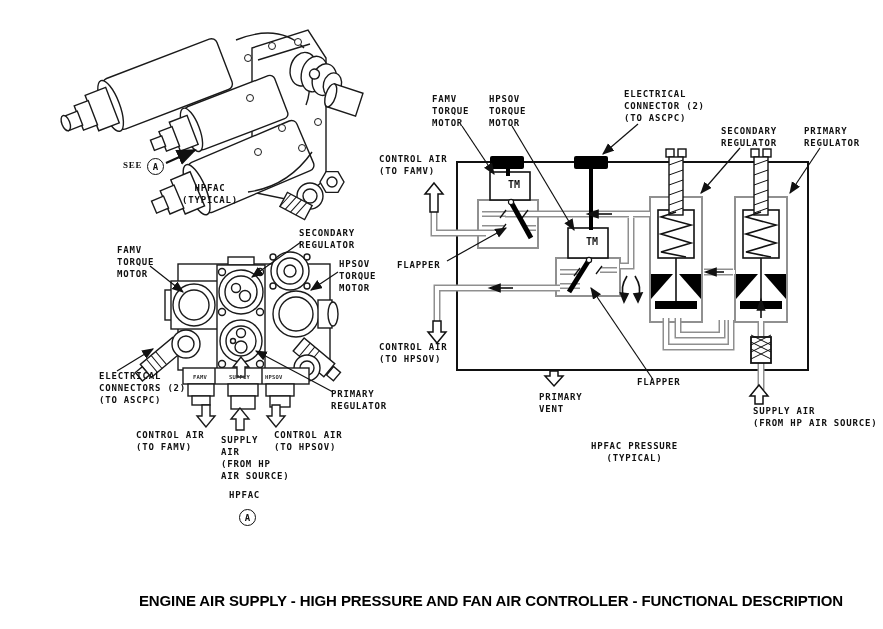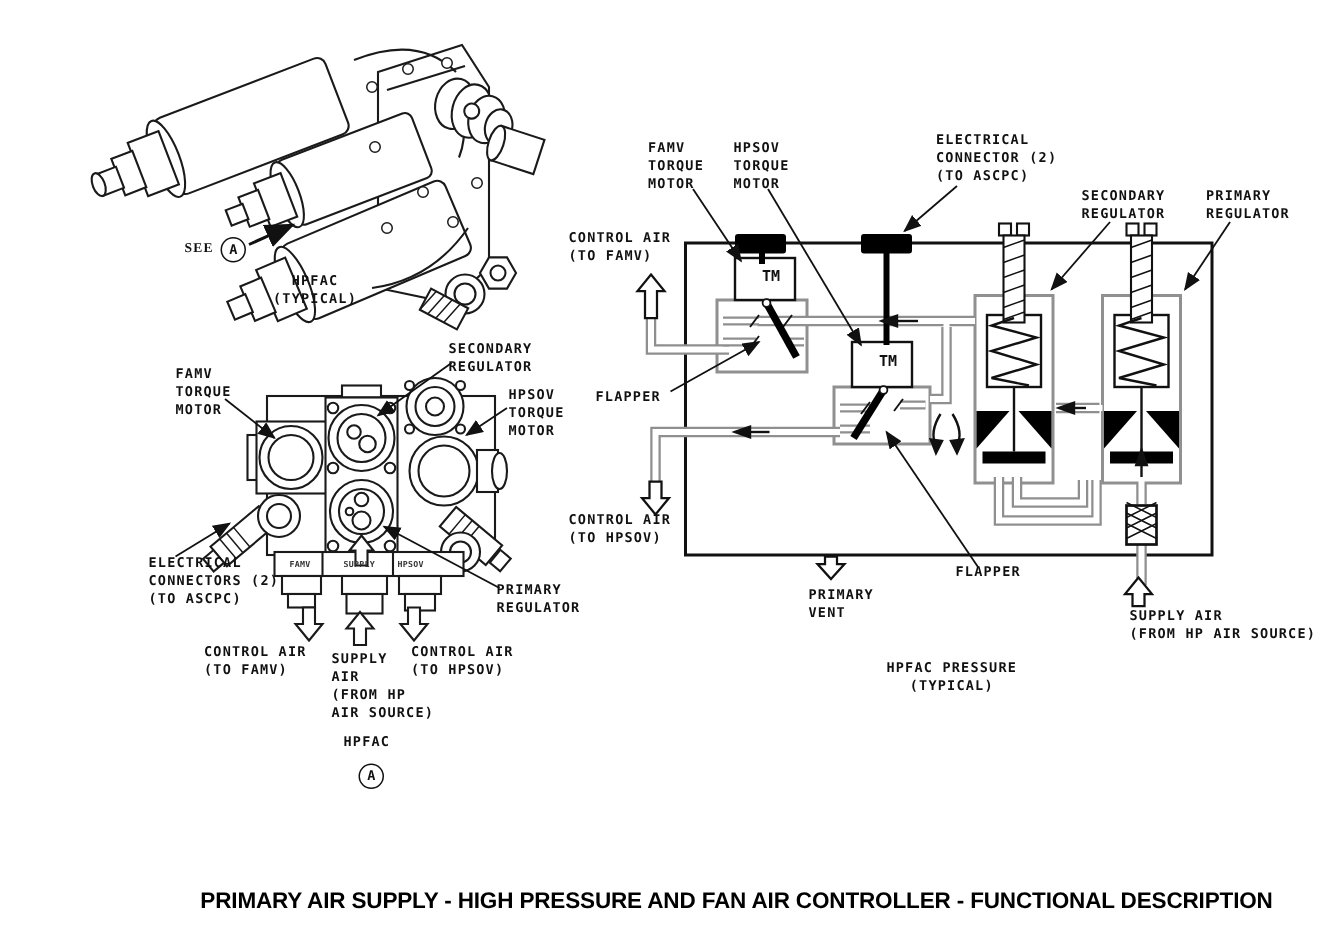--- a/index.html
+++ b/index.html
@@ -299,21 +299,21 @@
     <line x1="462" y1="126" x2="494" y2="174" marker-end="url(#ah)"></line>
     <line x1="512" y1="126" x2="574" y2="230" marker-end="url(#ah)"></line>
     <line x1="638" y1="124" x2="603" y2="154" marker-end="url(#ah)"></line>
     <line x1="740" y1="148" x2="701" y2="193" marker-end="url(#ah)"></line>
     <line x1="820" y1="148" x2="790" y2="193" marker-end="url(#ah)"></line>
     <line x1="447" y1="261" x2="506" y2="228" marker-end="url(#ah)"></line>
     <line x1="652" y1="378" x2="591" y2="288" marker-end="url(#ah)"></line>
   </g>
 </svg>
 
-  <div class="title">PRIMARY AIR SUPPLY - HIGH PRESSURE AND FAN AIR CONTROLLER - FUNCTIONAL DESCRIPTION</div>
+  <div class="title">ENGINE AIR SUPPLY - HIGH PRESSURE AND FAN AIR CONTROLLER - FUNCTIONAL DESCRIPTION</div>
 
   <div class="lbl" style="left:123px;top:159px;font-family:Liberation Serif, serif;">SEE</div>
   <div class="ref-circle" style="left:147px;top:158px;">A</div>
   <div class="lbl ctr" style="left:165px;top:182px;width:90px;">HPFAC
 (TYPICAL)</div>
 
   <div class="lbl" style="left:117px;top:244px;">FAMV
 TORQUE
 MOTOR</div>
   <div class="lbl" style="left:299px;top:227px;">SECONDARY

